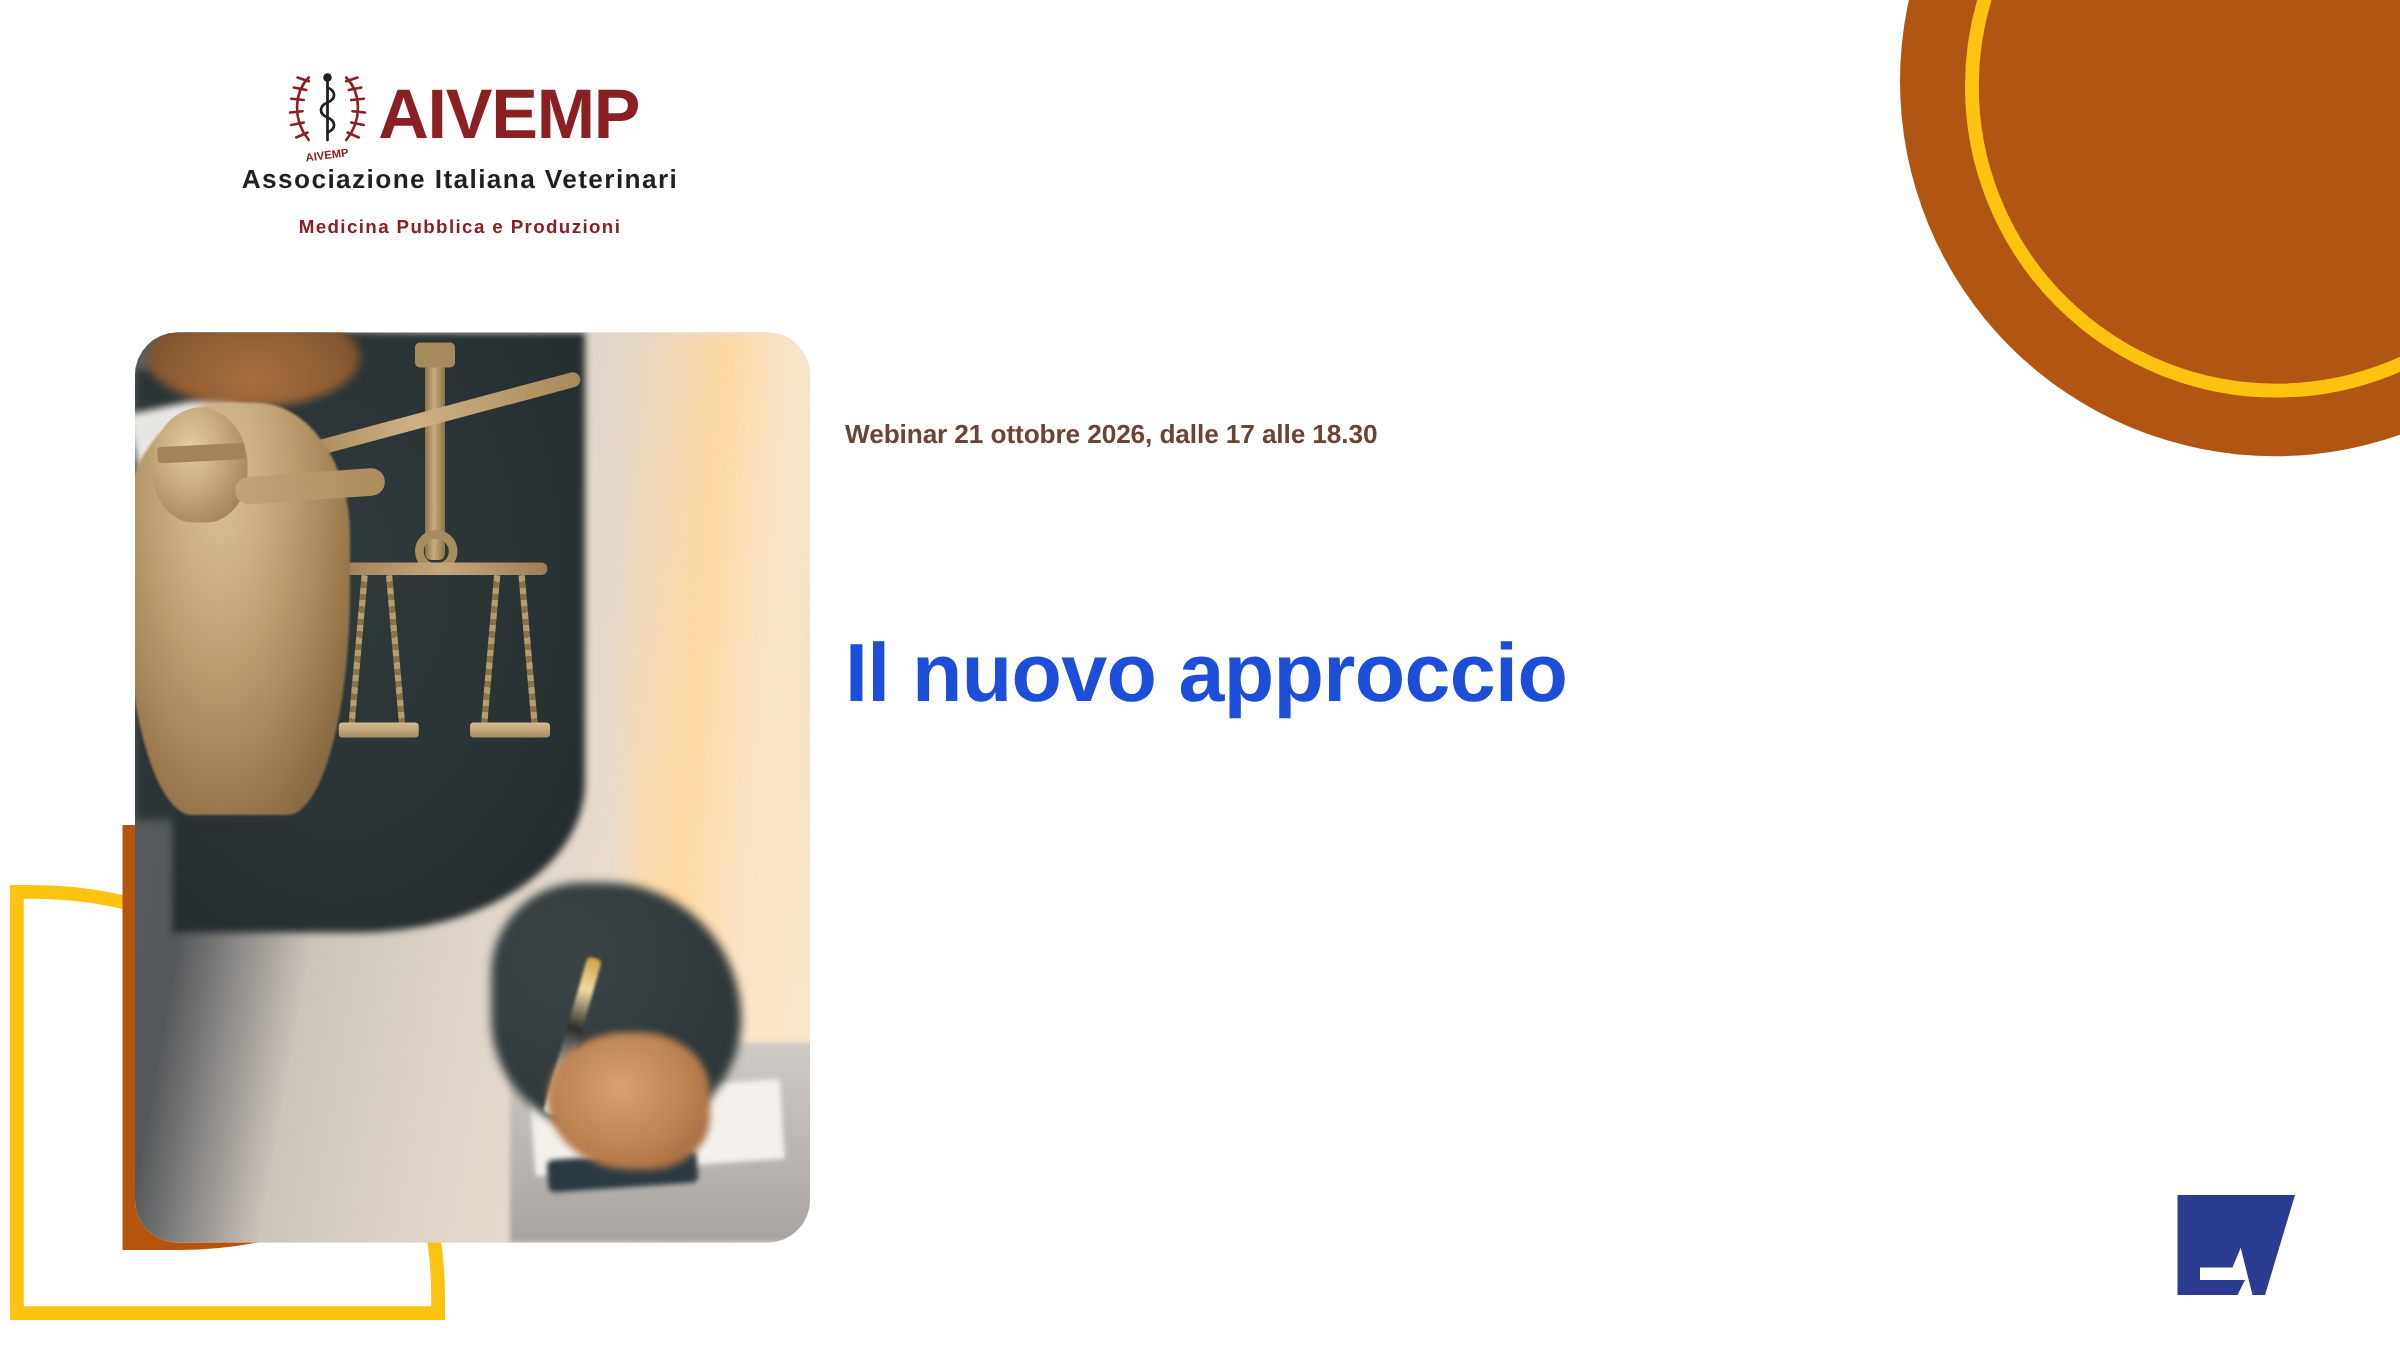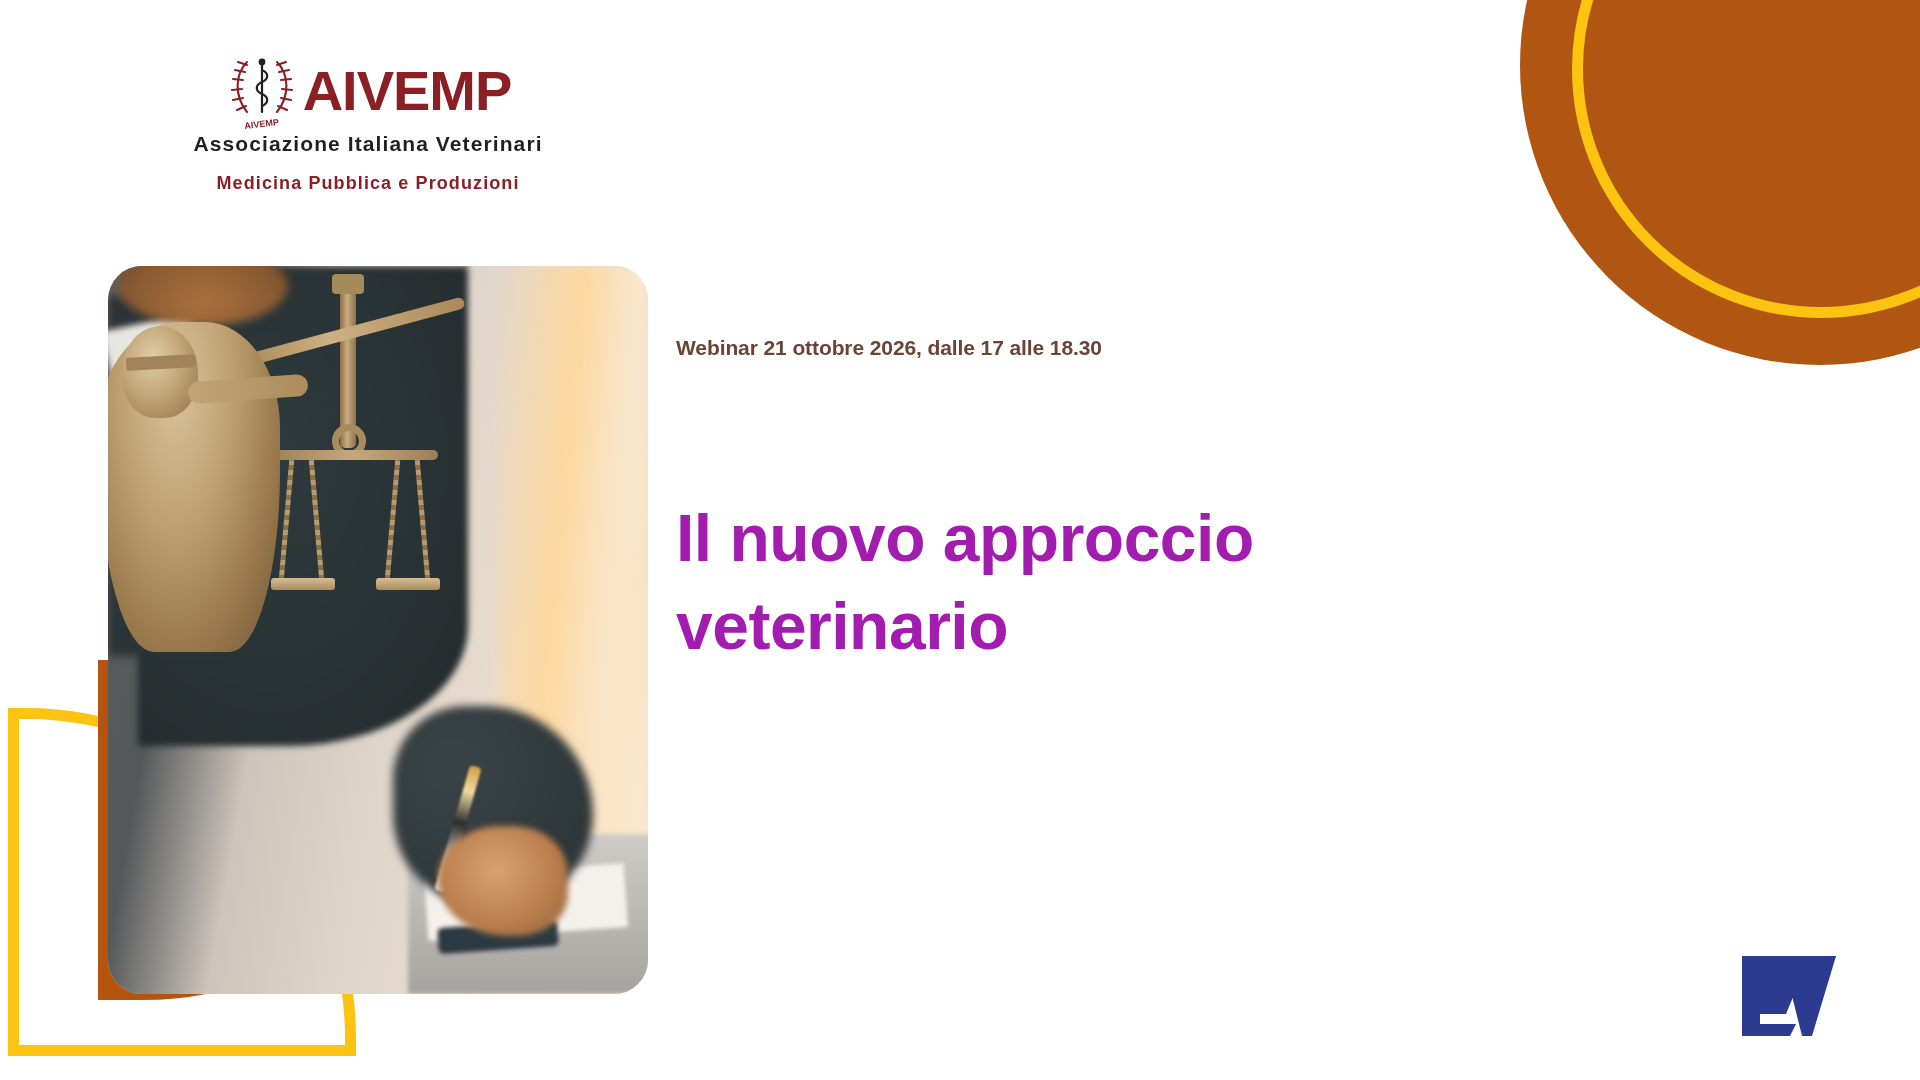--- a/index.html
+++ b/index.html
@@ -116,21 +116,21 @@
     font-weight: bold;
     font-size: 21px;
     letter-spacing: 1.1px;
     color: #231f20;
     white-space: nowrap;
     margin-top: 2px;
   }
   .logo-sub2 {
     font-family: "Liberation Sans", sans-serif;
     font-weight: bold;
-    font-size: 18px;
+    font-size: 15px;
     letter-spacing: 1.1px;
     color: #8A1F24;
     white-space: nowrap;
     margin-top: 17px;
   }
 
   
   .photo {
     position: absolute;
     left: 108px;
@@ -373,21 +373,21 @@
   .headline {
     position: absolute;
     left: 676px;
     top: 494px;
     width: 1070px;
     font-family: "Liberation Sans", sans-serif;
     font-weight: bold;
     font-size: 66px;
     line-height: 88px;
     letter-spacing: -0.5px;
-    color: #a21caf;
+    color: #1d4ed8;
   }
   .headline .ln { display: block; }
 
   
   .ev-logo {
     position: absolute;
     right: 48px;
     bottom: 44px;
     width: 134px;
     height: 86px;
@@ -462,21 +462,20 @@
       <div class="logo-word">AIVEMP</div>
     </div>
     <div class="logo-sub1">Associazione Italiana Veterinari</div>
     <div class="logo-sub2">Medicina Pubblica e Produzioni</div>
   </div>
 
   <div class="kicker">Webinar 21 ottobre 2026, dalle 17 alle 18.30</div>
 
   <div class="headline">
     <span class="ln">Il nuovo approccio</span>
-    <span class="ln">veterinario</span>
   </div>
 
   <div class="ev-logo">
     <svg viewBox="0 0 134 86" width="134" height="86" aria-hidden="true">
       <path d="M4 6 L96 6 L70 86 L56 52 L62 34 L22 34 L22 40 L58 40 L48 64 L22 64 L22 74 L52 74 L48 86 L4 86 L4 6 Z" fill="#2B3B8F"></path>
       <path d="M4 6 L96 6 L70 86 L62 62 L80 18 L14 18 L14 76 L46 76 L44 86 L4 86 Z" fill="#2B3B8F" opacity="0"></path>
       <g fill="#2B3B8F">
         <polygon points="6,6 98,6 92,18 14,18"></polygon>
         <polygon points="6,6 18,6 18,86 6,86"></polygon>
         <polygon points="18,34 68,34 62,46 18,46"></polygon>

